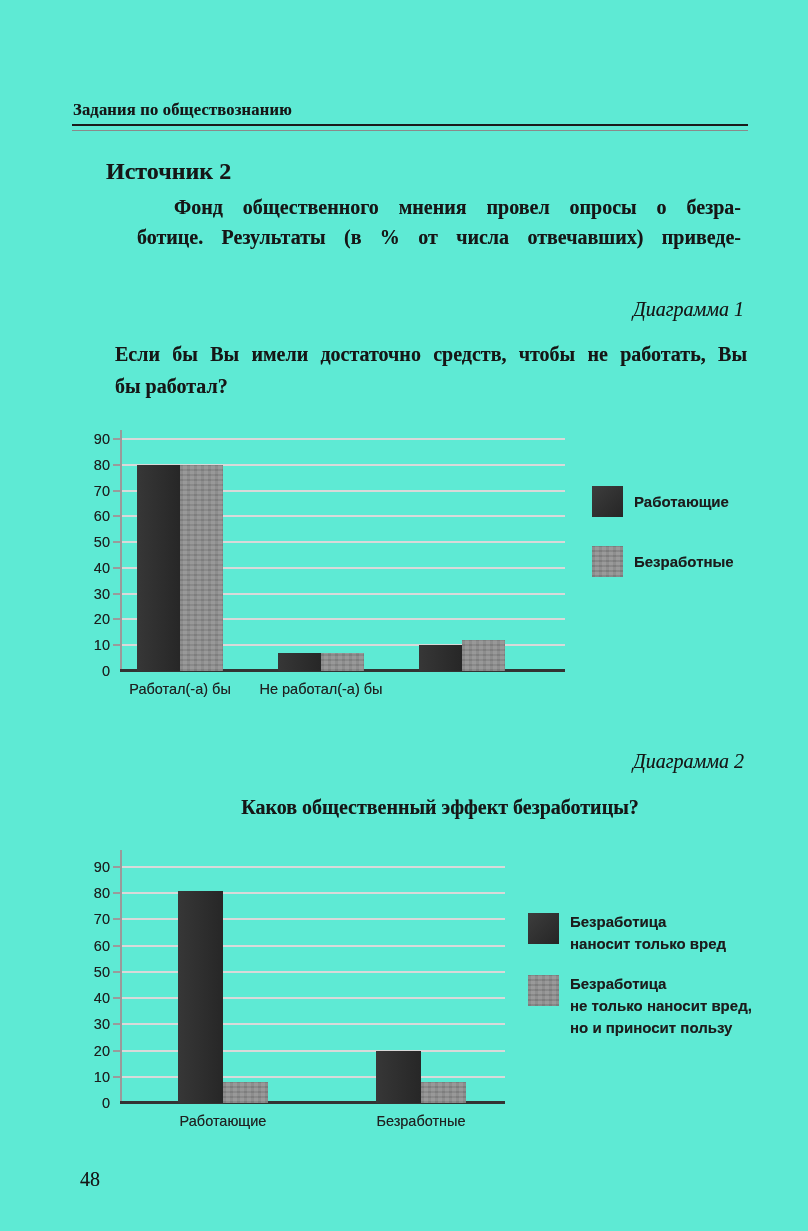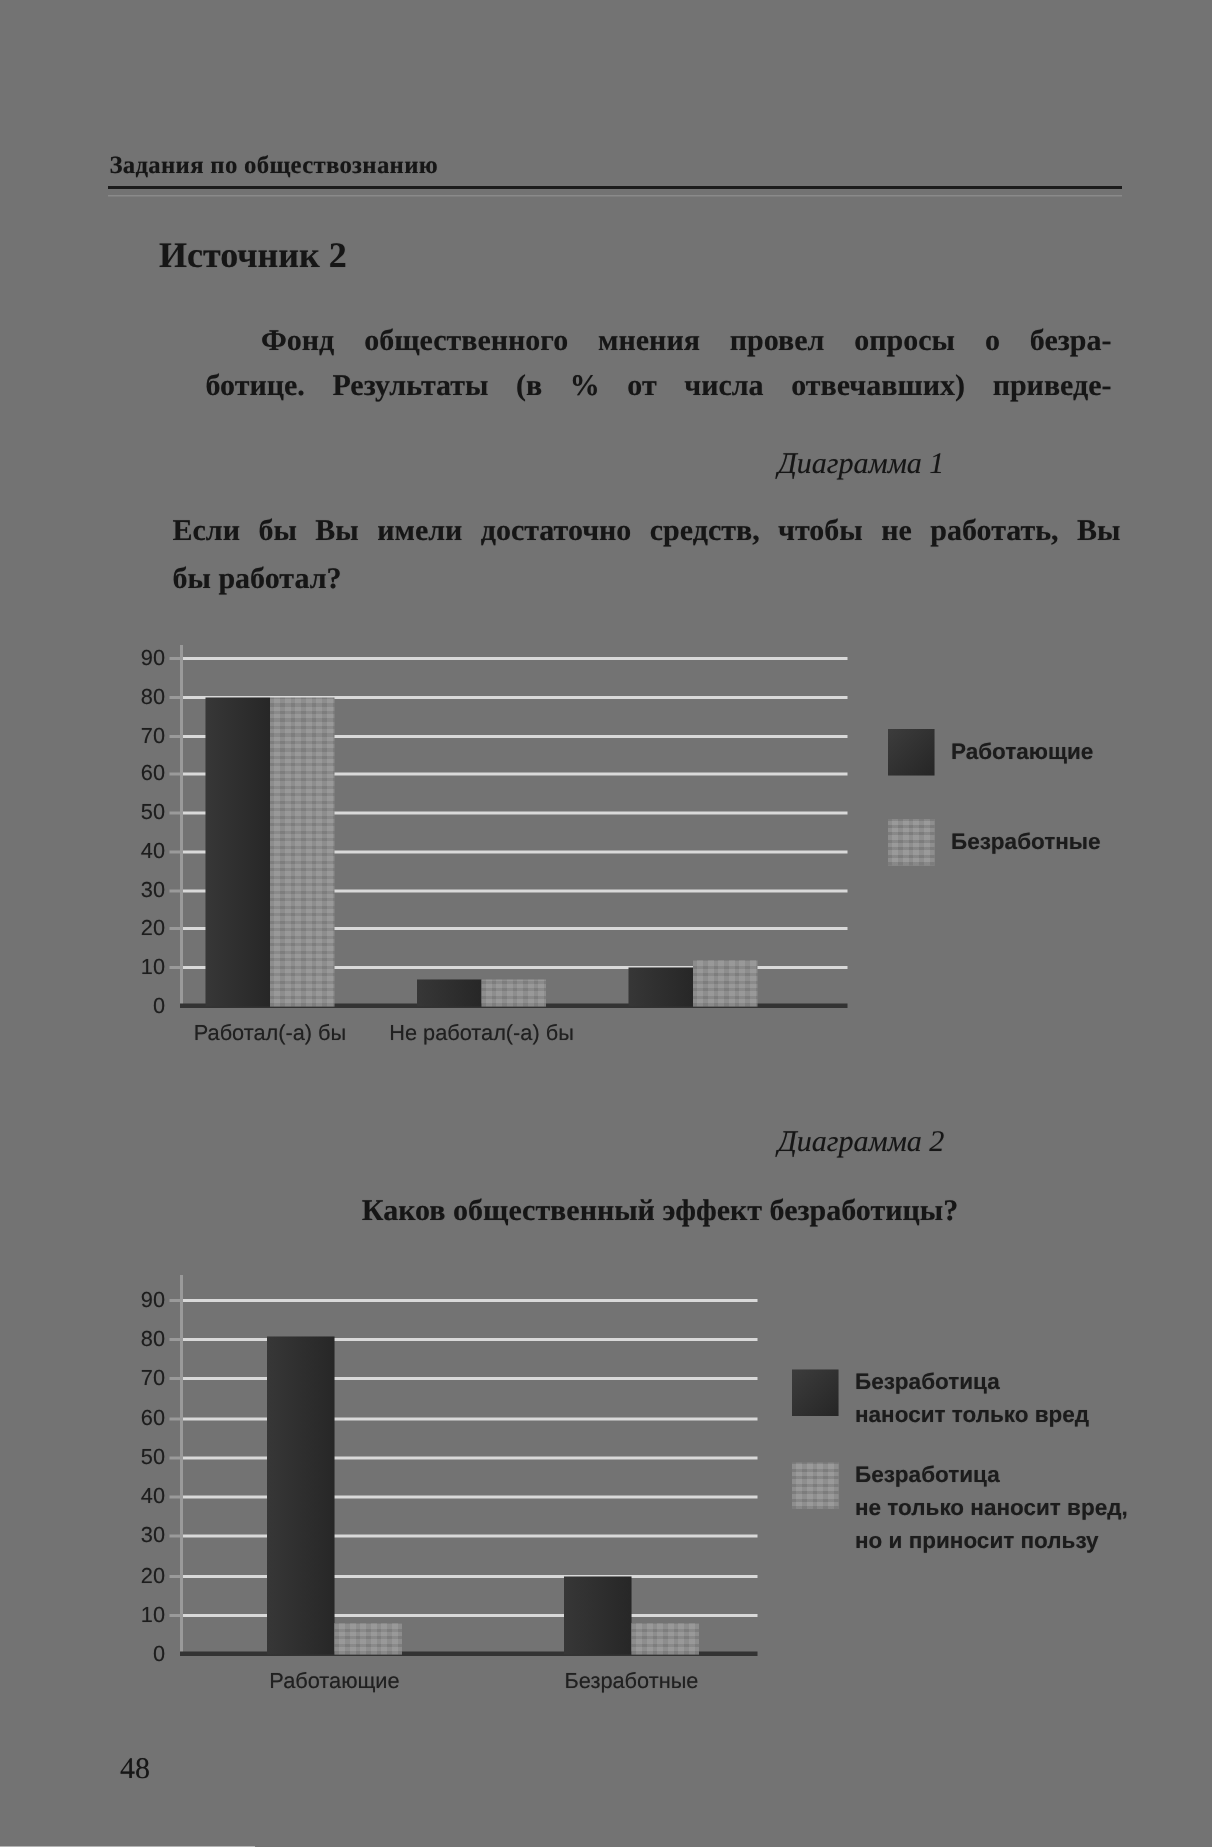--- a/index.html
+++ b/index.html
@@ -22,28 +22,28 @@
     position:absolute;left:72px;top:124px;width:676px;height:4px;
     border-top:2px solid #1b1b1b;border-bottom:1px solid #8a8a8a;
   }
   
   .source-title{
     position:absolute;left:106px;top:158px;
     font-size:24px;font-weight:bold;
   }
   .paragraph{
     position:absolute;left:137px;top:192px;width:604px;
-    font-size:20px;line-height:30px;font-weight:bold;margin-top:20px;
+    font-size:20px;line-height:30px;font-weight:bold;
   }
   .p-line{white-space:nowrap;}
   .jline{text-align:justify;text-align-last:justify;white-space:normal;}
   .p-line.indent{text-indent:37px;}
   
   .diagram-caption{
-    position:absolute;width:340px;text-align:center;
+    position:absolute;width:340px;text-align:right;
     font-size:20px;font-style:italic;
   }
   .cap1{left:404px;top:298px;}
   .cap2{left:404px;top:750px;}
   .question{
     position:absolute;font-size:20px;font-weight:bold;line-height:32px;
   }
   .q1{left:115px;top:338px;width:632px;}
   .q2{left:115px;top:791px;width:650px;text-align:center;}
   
@@ -95,21 +95,21 @@
     position:absolute;left:42px;width:230px;
     font-size:15px;font-weight:bold;line-height:22px;
     color:#1c1c1c;white-space:pre-line;
   }
   
   .page-number{position:absolute;left:80px;top:1168px;font-size:20px;}
 </style>
 </head>
 <body>
 
-<div class="page" style="--dark: #2c2c2c; --gray: #8e8e8e; --grid: #d9d9d9; --axis: #9a9a9a; background: #737373;">
+<div class="page" style="--dark: #2c2c2c; --gray: #8e8e8e; --grid: #d9d9d9; --axis: #9a9a9a; background: #5eead4;">
 
   <div class="running-header">Задания по обществознанию</div>
   <div class="header-rule"></div>
 
   <div class="source-title">Источник 2</div>
 
   <div class="paragraph">
     <div class="p-line indent jline">Фонд общественного мнения провел опросы о безра-</div>
     <div class="p-line jline">ботице. Результаты (в % от числа отвечавших) приведе-</div>
   </div>

